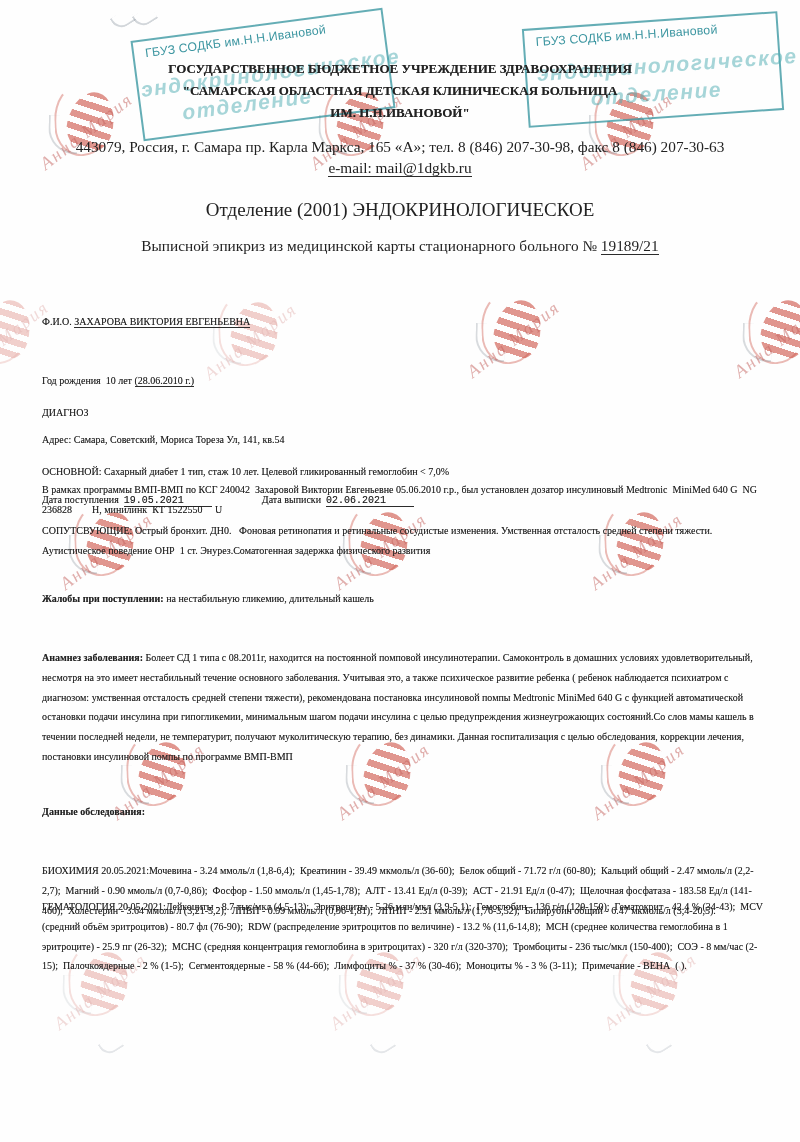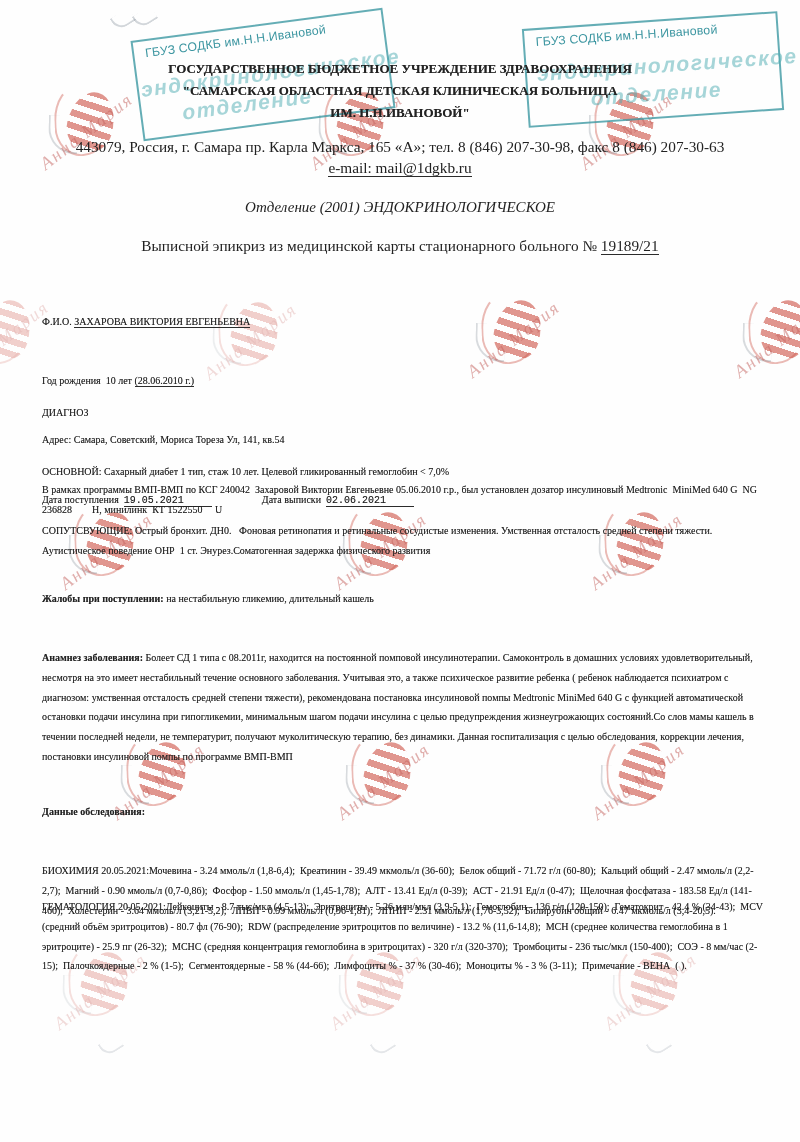--- a/index.html
+++ b/index.html
@@ -141,21 +141,21 @@
     <div class="stamp-org">ГБУЗ СОДКБ им.Н.Н.Ивановой</div>
     <div class="stamp-big big1">эндокринологическое</div>
     <div class="stamp-big big2">отделение</div>
   </div>
 
   <div class="txt center hline" style="top:58px;">ГОСУДАРСТВЕННОЕ БЮДЖЕТНОЕ УЧРЕЖДЕНИЕ ЗДРАВООХРАНЕНИЯ</div>
   <div class="txt center hline" style="top:80px;">"САМАРСКАЯ ОБЛАСТНАЯ ДЕТСКАЯ КЛИНИЧЕСКАЯ БОЛЬНИЦА</div>
   <div class="txt center hline" style="top:102px;">ИМ. Н.Н.ИВАНОВОЙ"</div>
   <div class="txt center" style="top:138px;font-size:15.3px;">443079, Россия, г. Самара пр. Карла Маркса, 165 «А»; тел. 8 (846) 207-30-98, факс 8 (846) 207-30-63</div>
   <div class="txt center" style="top:159px;font-size:15.3px;"><span class="u" style="font-weight:normal;">e-mail: mail@1dgkb.ru</span></div>
-  <div class="txt center" style="top:199px;font-size:15px;font-style:italic;">Отделение (2001) ЭНДОКРИНОЛОГИЧЕСКОЕ</div>
+  <div class="txt center" style="top:199px;font-size:19px;">Отделение (2001) ЭНДОКРИНОЛОГИЧЕСКОЕ</div>
   <div class="txt center" style="top:237px;font-size:15.3px;"><span>Выписной эпикриз из медицинской карты стационарного больного № </span><span class="u">19189/21</span></div>
 
   <div class="txt body-block" style="top:272px;">
     <div><span>Ф.И.О. </span><span class="u">ЗАХАРОВА ВИКТОРИЯ ЕВГЕНЬЕВНА</span></div>
     <div><span>Год рождения  10 лет </span><span class="u">(28.06.2010 г.)</span></div>
     <div>Адрес: Самара, Советский, Мориса Тореза Ул, 141, кв.54</div>
     <div><span>Дата поступления  </span><span class="u-ext">19.05.2021</span><span class="gap2"></span><span>Дата выписки  </span><span class="u-ext">02.06.2021</span></div>
   </div>
 
   <div class="txt body-block" style="top:363px;">

